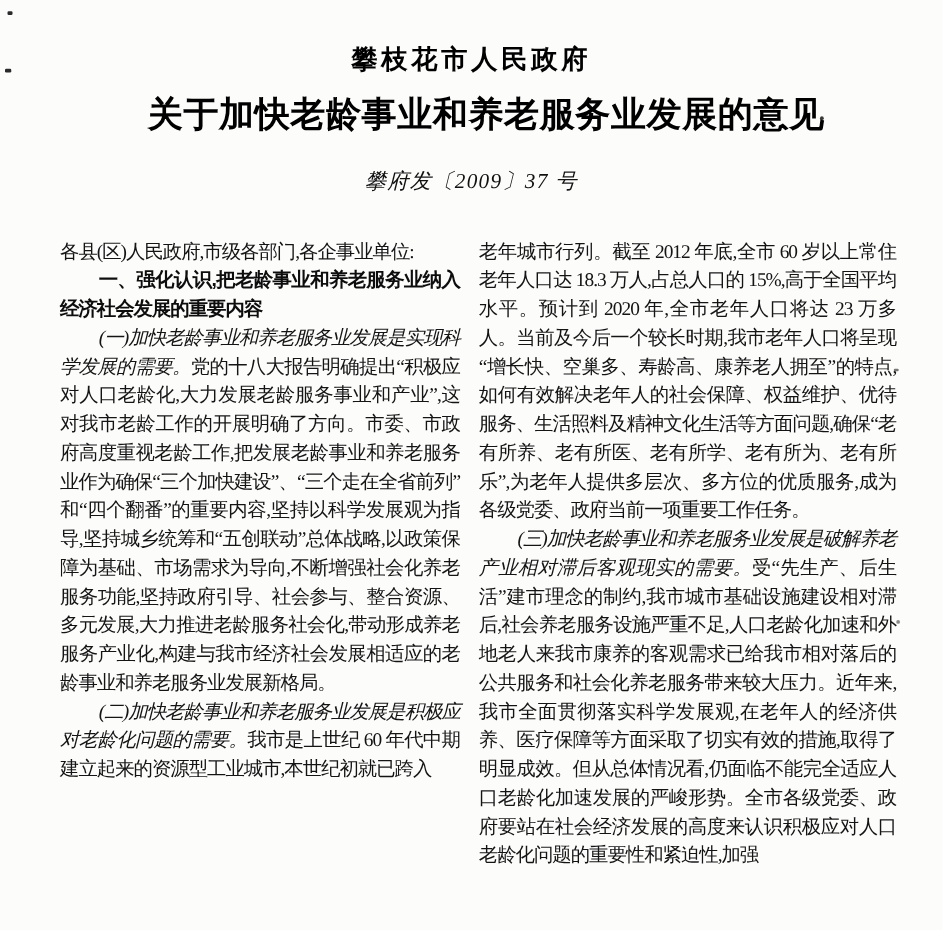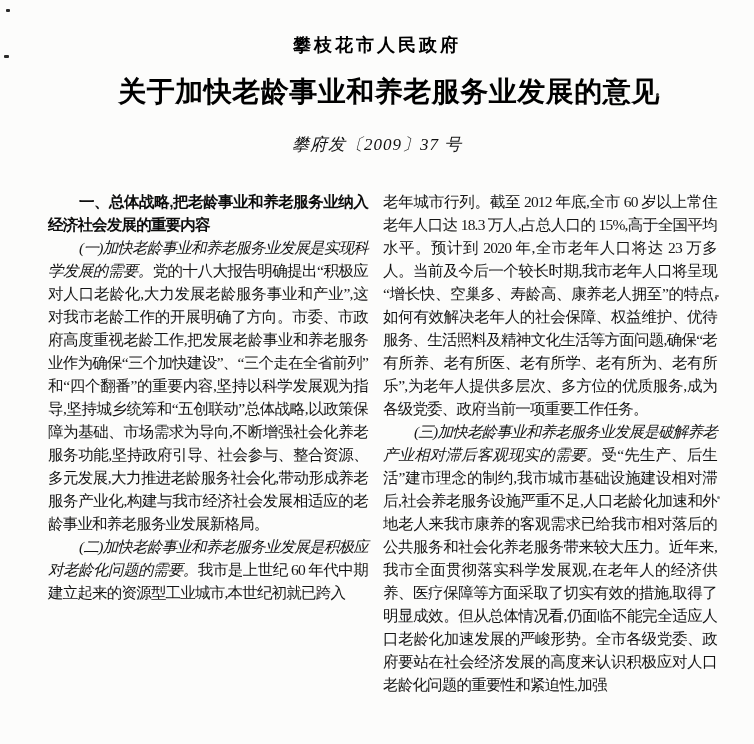--- a/index.html
+++ b/index.html
@@ -16,21 +16,21 @@
     color:#161616;
   }
   .doc-title{
     position:absolute;left:0;right:0;
     text-align:center;
     font-weight:700;
     color:#000;
     margin:0;
     white-space:nowrap;
   }
-  .title-1{top:33px;font-size:18px;letter-spacing:3px;}
+  .title-1{top:33px;font-size:21px;letter-spacing:3px;}
   .title-2{top:73px;font-size:28px;letter-spacing:0.5px;padding-left:24px;}
   .doc-number{
     position:absolute;left:0;right:0;top:133px;
     text-align:center;
     font-size:17px;
     font-style:italic;
     letter-spacing:1px;
     color:#111;
   }
   .col{
@@ -73,21 +73,22 @@
   <span class="speck speck-4"></span>
   <span class="speck speck-5"></span>
 
   <h1 class="doc-title title-1">攀枝花市人民政府</h1>
 
   <h1 class="doc-title title-2">关于加快老龄事业和养老服务业发展的意见</h1>
 
   <div class="doc-number">攀府发〔2009〕37 号</div>
 
   <div class="col col-left">
-    <p class="indent section-heading">一、总体战略,把老龄事业和养老服务业纳入经济社会发展的重要内容</p>
+    <p class="salutation">各县(区)人民政府,市级各部门,各企事业单位:</p>
+    <p class="indent section-heading">一、强化认识,把老龄事业和养老服务业纳入经济社会发展的重要内容</p>
     <p class="indent"><span class="kaiti">(一)加快老龄事业和养老服务业发展是实现科学发展的需要。</span><span>党的十八大报告明确提出“积极应对人口老龄化,大力发展老龄服务事业和产业”,这对我市老龄工作的开展明确了方向。市委、市政府高度重视老龄工作,把发展老龄事业和养老服务业作为确保“三个加快建设”、“三个走在全省前列”和“四个翻番”的重要内容,坚持以科学发展观为指导,坚持城乡统筹和“五创联动”总体战略,以政策保障为基础、市场需求为导向,不断增强社会化养老服务功能,坚持政府引导、社会参与、整合资源、多元发展,大力推进老龄服务社会化,带动形成养老服务产业化,构建与我市经济社会发展相适应的老龄事业和养老服务业发展新格局。</span></p>
     <p class="indent"><span class="kaiti">(二)加快老龄事业和养老服务业发展是积极应对老龄化问题的需要。</span><span>我市是上世纪 60 年代中期建立起来的资源型工业城市,本世纪初就已跨入</span></p>
   </div>
 
   <div class="col col-right">
     <p>老年城市行列。截至 2012 年底,全市 60 岁以上常住老年人口达 18.3 万人,占总人口的 15%,高于全国平均水平。预计到 2020 年,全市老年人口将达 23 万多人。当前及今后一个较长时期,我市老年人口将呈现“增长快、空巢多、寿龄高、康养老人拥至”的特点,如何有效解决老年人的社会保障、权益维护、优待服务、生活照料及精神文化生活等方面问题,确保“老有所养、老有所医、老有所学、老有所为、老有所乐”,为老年人提供多层次、多方位的优质服务,成为各级党委、政府当前一项重要工作任务。</p>
     <p class="indent"><span class="kaiti">(三)加快老龄事业和养老服务业发展是破解养老产业相对滞后客观现实的需要。</span><span>受“先生产、后生活”建市理念的制约,我市城市基础设施建设相对滞后,社会养老服务设施严重不足,人口老龄化加速和外地老人来我市康养的客观需求已给我市相对落后的公共服务和社会化养老服务带来较大压力。近年来,我市全面贯彻落实科学发展观,在老年人的经济供养、医疗保障等方面采取了切实有效的措施,取得了明显成效。但从总体情况看,仍面临不能完全适应人口老龄化加速发展的严峻形势。全市各级党委、政府要站在社会经济发展的高度来认识积极应对人口老龄化问题的重要性和紧迫性,加强</span></p>
   </div>
 
 </div>

